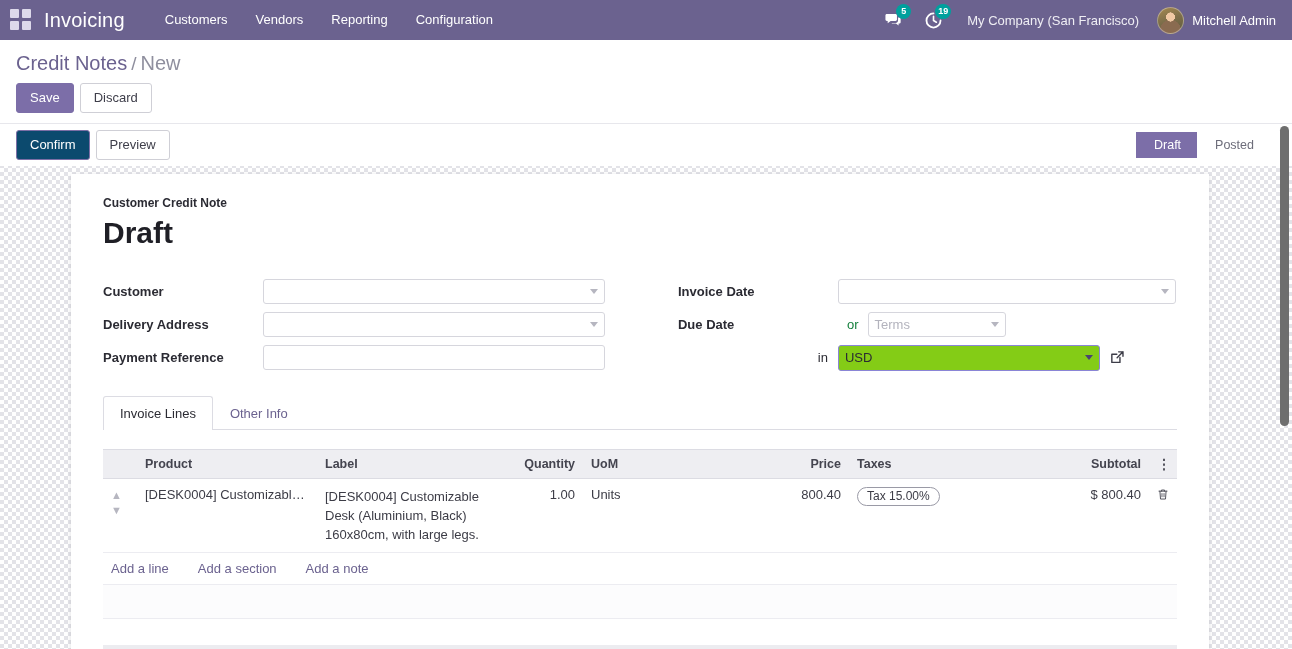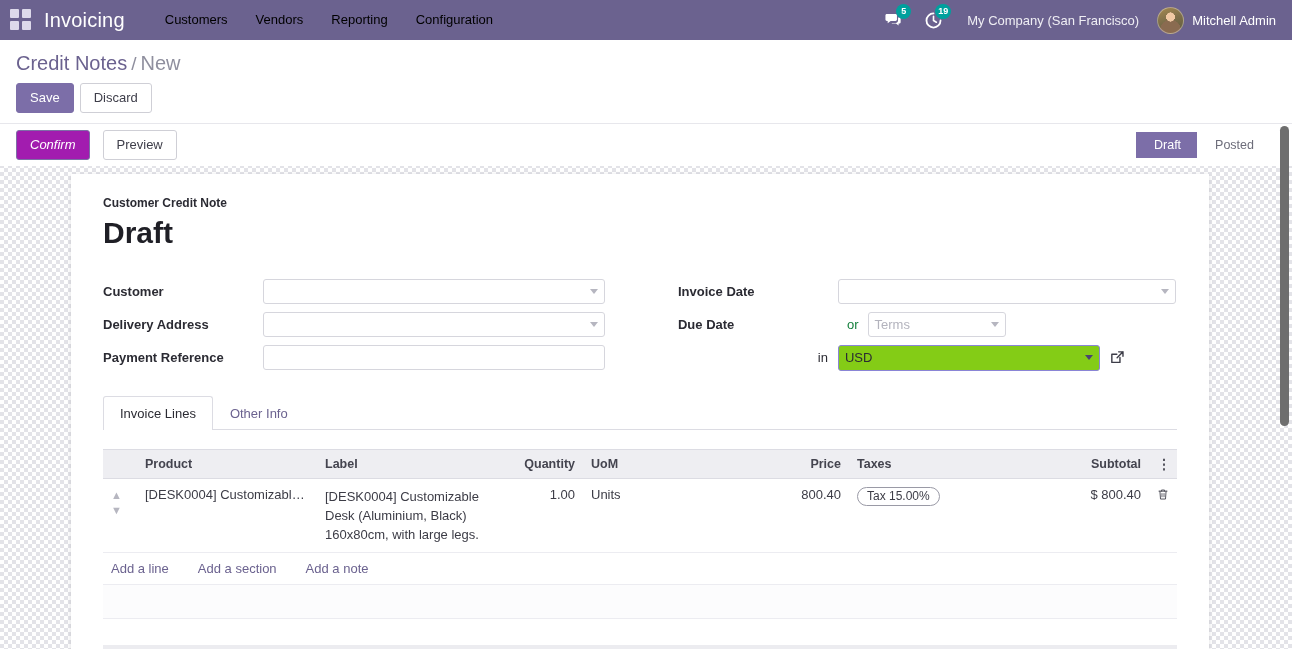--- a/index.html
+++ b/index.html
@@ -49,21 +49,21 @@
     font-size: 20px;
     font-weight: 400;
     letter-spacing: .2px;
     color: #ffffff;
     margin-right: 26px;
     white-space: nowrap;
     cursor: pointer;
   }
   .menu-item {
     font-size: 13px;
-    color: #000000;
+    color: #ffffff;
     padding: 0 14px;
     line-height: 40px;
     white-space: nowrap;
     cursor: pointer;
   }
   .nav-right {
     margin-left: auto;
     display: flex;
     align-items: center;
     gap: 0;
@@ -140,21 +140,21 @@
     background: #ffffff;
     color: #3e3e4a;
     cursor: pointer;
     line-height: 18px;
   }
   .btn-primary {
     background: #7c6ea8;
     border-color: #7c6ea8;
     color: #ffffff;
   }
-  .btn-primary.dim { background: #a21caf; border-color: #7d6fa6; font-style: italic; }
+  .btn-primary.dim { background: #0c4a6e; border-color: #7d6fa6; }
 
   .status-row {
     border-top: 1px solid #e7e7ec;
     display: flex;
     align-items: center;
     padding: 6px 0 6px 16px;
     min-height: 37px;
   }
   .statusbar {
     margin-left: auto;
@@ -468,21 +468,21 @@
     <span class="bc-current">New</span>
   </div>
 
   <div class="btn-row">
     <button class="btn btn-primary">Save</button>
     <button class="btn">Discard</button>
   </div>
 
   <div class="status-row">
     <button class="btn btn-primary dim">Confirm</button>
-    <button class="btn" style="margin-left:13px">Preview</button>
+    <button class="btn" style="margin-left:6px">Preview</button>
     <div class="statusbar">
       <div class="st-item active">Draft</div>
       <div class="st-item">Posted</div>
     </div>
   </div>
 </div>
 
 <div class="sheet-wrap">
   <div class="sheet">
 

